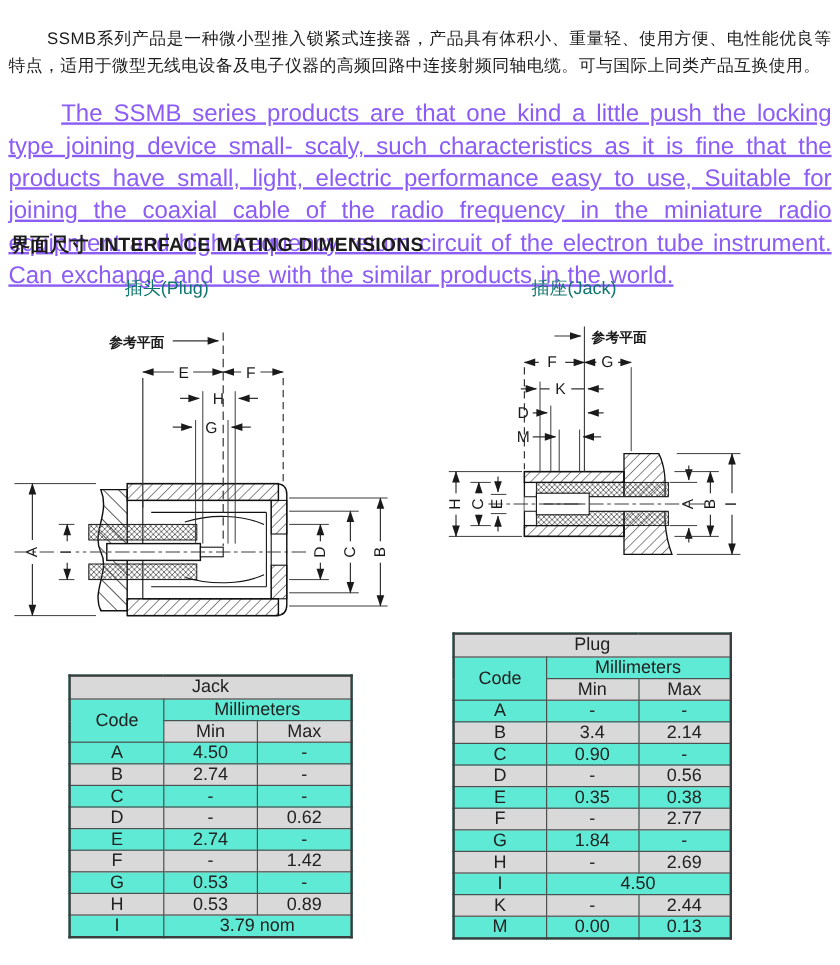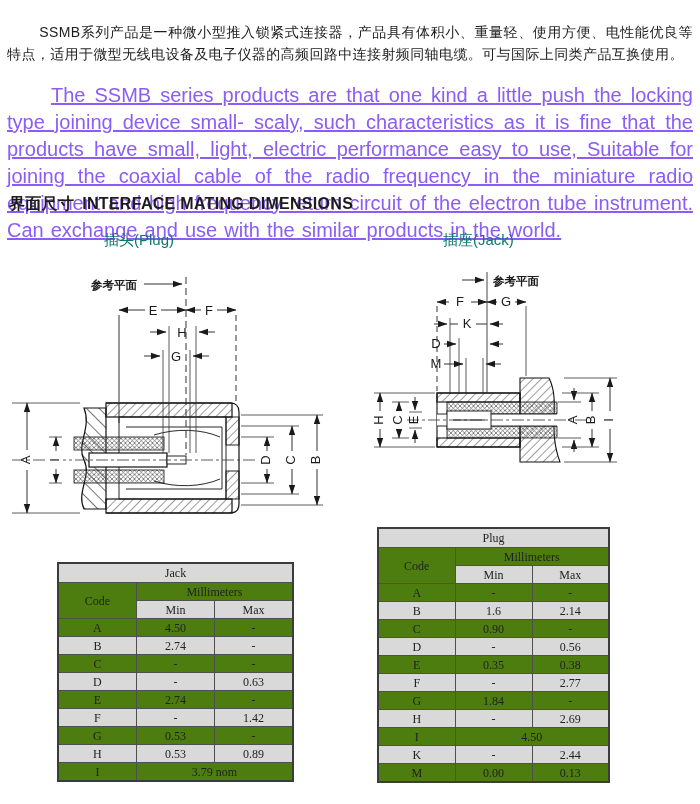--- a/index.html
+++ b/index.html
@@ -12,21 +12,21 @@
   .heading .zh{margin-right:8px;}
   .caption{position:absolute;top:231px;font-size:15px;color:#0f766e;}
   .caption-plug{left:104px;}
   .caption-jack{left:443px;}
   .drawing{position:absolute;}
   .drawing-plug{left:4px;top:263px;}
   .drawing-jack{left:352px;top:262px;}
   svg text{font-family:"Liberation Sans",sans-serif;font-size:13px;fill:#1a1a1a;}
   svg text.zh{font-size:11.5px;font-weight:bold;}
   .dim-table{position:absolute;border-collapse:collapse;table-layout:fixed;
-             font-size:12px;color:#222;background:#4d7c0f;border:2px solid #3c3c3c;font-family:Liberation Serif, serif;}
+             font-size:15px;color:#222;background:#5eead4;border:2px solid #3c3c3c;}
   .jack-table{left:57px;top:562px;width:237px;}
   .plug-table{left:377px;top:527px;width:233px;}
   .dim-table th,.dim-table td{border:1px solid #4f4f4f;text-align:center;
              font-weight:normal;padding:0 2px;height:17px;line-height:16px;}
   .dim-table .title{height:18px;}
   .dim-table .code-col{width:46px;}
   .shade{background:#d9d9d9;}
 </style>
 </head>
 <body>
@@ -263,21 +263,21 @@
           <td>-</td>
         </tr>
         <tr>
           <td class="code-col">C</td>
           <td>-</td>
           <td>-</td>
         </tr>
         <tr class="shade">
           <td class="code-col">D</td>
           <td>-</td>
-          <td>0.63</td>
+          <td>0.62</td>
         </tr>
         <tr>
           <td class="code-col">E</td>
           <td>2.74</td>
           <td>-</td>
         </tr>
         <tr class="shade">
           <td class="code-col">F</td>
           <td>-</td>
           <td>1.42</td>
@@ -313,21 +313,21 @@
         </tr>
       </thead>
       <tbody>
         <tr>
           <td class="code-col">A</td>
           <td>-</td>
           <td>-</td>
         </tr>
         <tr class="shade">
           <td class="code-col">B</td>
-          <td>1.6</td>
+          <td>3.4</td>
           <td>2.14</td>
         </tr>
         <tr>
           <td class="code-col">C</td>
           <td>0.90</td>
           <td>-</td>
         </tr>
         <tr class="shade">
           <td class="code-col">D</td>
           <td>-</td>

